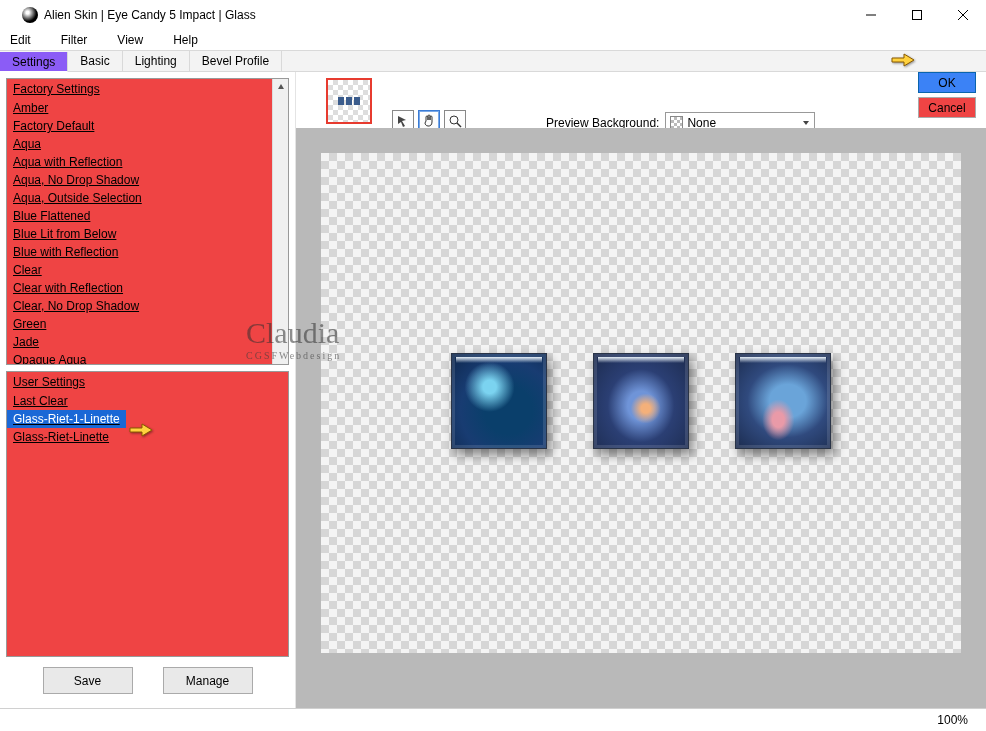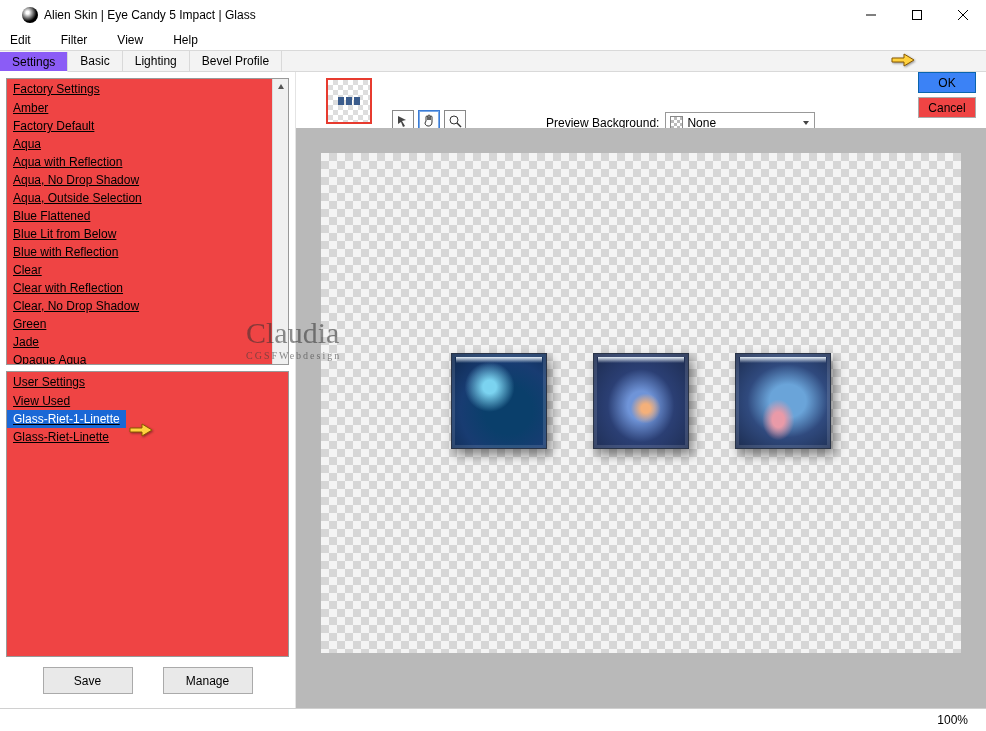--- a/index.html
+++ b/index.html
@@ -203,21 +203,21 @@
         <div class="thumb">
             <svg viewBox="0 0 8 8">
               <polygon points="4,1 7,6 1,6" fill="#555"></polygon>
             </svg>
           </div>
       </div>
     </div>
 
     <div class="listbox userbox">
       <div class="list-header">User Settings</div>
-      <div class="list-item">View Used</div>
+      <div class="list-item">Last Clear</div>
       <div class="selwrap">
         <div class="list-item selected">Glass-Riet-1-Linette</div>
       </div>
       <div class="list-item">Glass-Riet-Linette</div>
     </div>
 
     <div class="btnrow">
       <div class="wbtn">
           <span>Save</span>
         </div>

